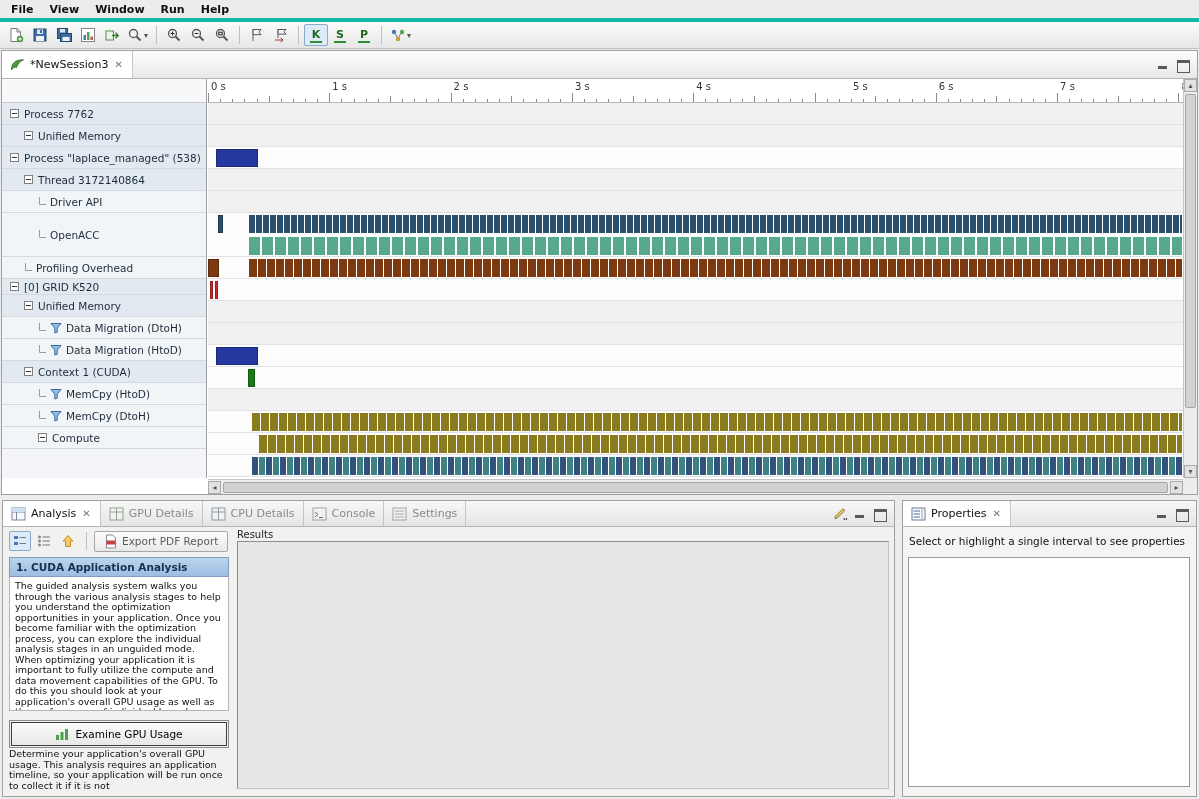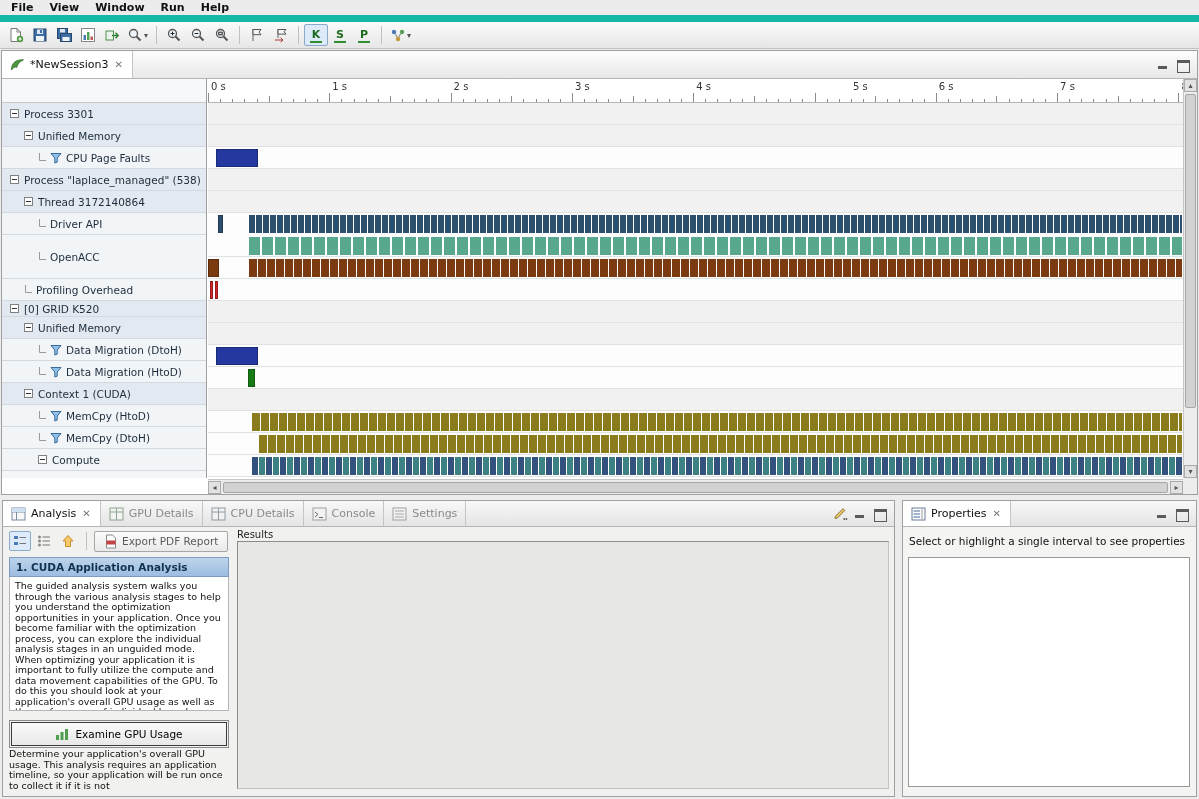--- a/index.html
+++ b/index.html
@@ -1,20 +1,20 @@
 <!DOCTYPE html>
 <html><head>
 <meta charset="utf-8">
 <style>
   *{box-sizing:border-box;margin:0;padding:0;}
   html,body{width:1199px;height:799px;overflow:hidden;}
   body{font-family:"DejaVu Sans","Liberation Sans",sans-serif;font-size:11px;color:#111;background:#ececec;position:relative;}
 
   
-  .menubar{height:22px;display:flex;align-items:center;padding:0 3px;background:#ececec;border-bottom:7px solid #14b8a6;}
+  .menubar{height:22px;display:flex;align-items:center;padding:0 3px;background:#ececec;border-bottom:4px solid #14b8a6;}
   .menu-item{padding:3px 8px;font-weight:bold;font-size:11px;cursor:default;}
 
   
   .toolbar{height:27px;display:flex;align-items:center;padding:0 4px;background:linear-gradient(#fbfbfb,#e6e6e6);border-bottom:1px solid #c2c2c2;}
   .tb-btn{min-width:24px;height:22px;display:flex;align-items:center;justify-content:center;border:1px solid transparent;border-radius:2px;padding:0 2px;}
   .tb-btn.pressed{border-color:#8aaac9;background:#dceafa;}
   .tb-sep{width:1px;height:18px;background:#c0c0c0;margin:0 5px;}
   .tb-letter{font-weight:bold;font-size:11px;color:#1d6b1d;border-bottom:2px solid #2f8f2f;padding:0 2px;line-height:13px;}
   .dd{font-size:8px;color:#555;margin-left:1px;}
 
@@ -241,38 +241,25 @@
         <span class="wbtn min"></span>
         <span class="wbtn max"></span>
       </div>
     </div>
     <div class="tl-body">
       <div class="tl-names">
         <div class="tl-names-header"></div>
         <div>
             <div class="tl-name group" style="height: 22px; padding-left: 8px;">
               <span class="expander"></span>
-              <span>Process 3301</span>
+              <span>Process 7762</span>
             </div>
             <div class="tl-name group" style="height: 22px; padding-left: 22px;">
               <span class="expander"></span>
               <span>Unified Memory</span>
-            </div>
-            <div class="tl-name leaf" style="height: 22px; padding-left: 36px;">
-              <span class="branch-glyph">
-                <svg width="8" height="10">
-                  <path d="M1.5 0v7.5H8" stroke="#9a9a9a" fill="none"></path>
-                </svg>
-              </span>
-              <span class="funnel">
-                <svg width="12" height="12">
-                  <path d="M1 1.5h10L7.2 6v4.2L4.8 11V6z" fill="#8fc1e8" stroke="#3a6a9a"></path>
-                </svg>
-              </span>
-              <span>CPU Page Faults</span>
             </div>
             <div class="tl-name group" style="height: 22px; padding-left: 8px;">
               <span class="expander"></span>
               <span>Process "laplace_managed" (538)</span>
             </div>
             <div class="tl-name group" style="height: 22px; padding-left: 22px;">
               <span class="expander"></span>
               <span>Thread 3172140864</span>
             </div>
             <div class="tl-name leaf" style="height: 22px; padding-left: 36px;">

